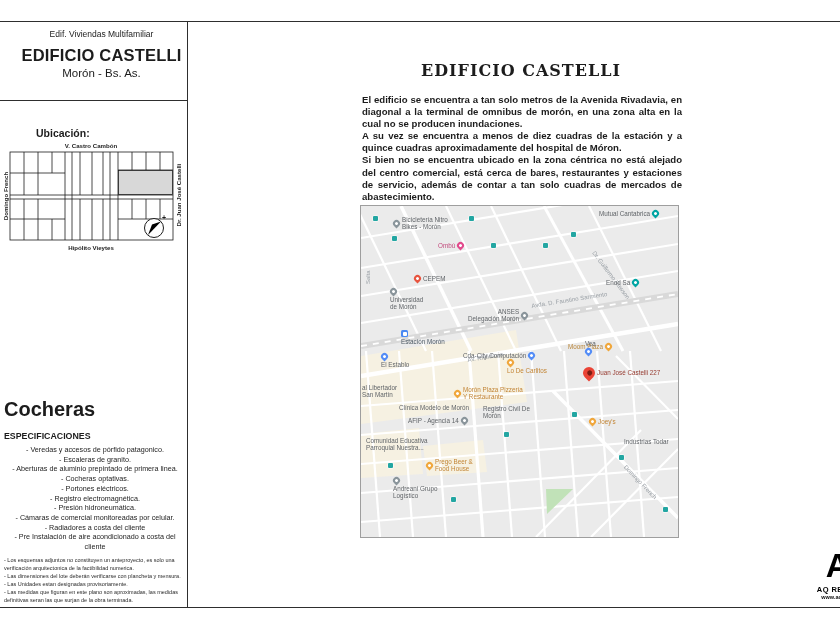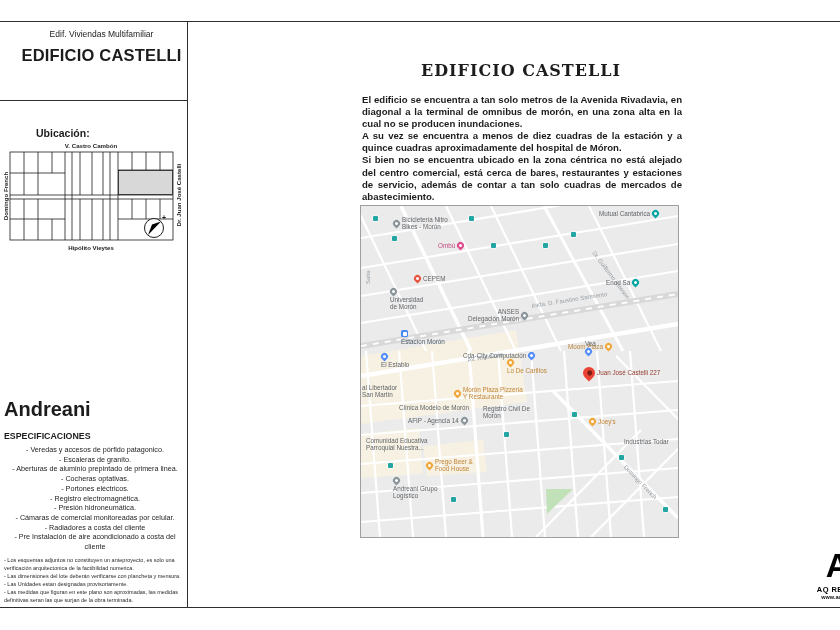--- a/index.html
+++ b/index.html
@@ -68,20 +68,21 @@
 <div class="page">
 
   <div class="hline" style="left:0;top:21px;width:840px;"></div>
   <div class="hline" style="left:0;top:607px;width:840px;"></div>
   <div class="vline" style="left:187px;top:21px;height:586px;"></div>
   <div class="hline" style="left:0;top:100px;width:187px;"></div>
 
   <div class="hdr">
     <div class="cat">Edif. Viviendas Multifamiliar</div>
     <div class="t1">EDIFICIO CASTELLI</div>
+    <div class="t2">Morón - Bs. As.</div>
   </div>
 
   <div class="ulabel">Ubicación:</div>
   <svg class="sketch" width="184" height="114" viewBox="0 0 184 114">
     <g stroke="#1c1c1c" stroke-width="0.8" fill="none">
       <rect x="8" y="12" width="163" height="88"></rect>
 
       <line x1="63" y1="12" x2="63" y2="100"></line>
         <line x1="70" y1="12" x2="70" y2="100"></line>
       <line x1="108" y1="12" x2="108" y2="100"></line>
@@ -126,21 +127,21 @@
       <circle cx="152" cy="88" r="9.5" fill="#fff" stroke="#1c1c1c" stroke-width="1"></circle>
       <polygon points="146,95 159,81.5 150,84.5" fill="#000"></polygon>
       <text x="160" y="80" style="font-size:7px;">+</text>
     </g>
     <text x="89" y="8" text-anchor="middle">V. Castro Cambón</text>
     <text x="89" y="110" text-anchor="middle">Hipólito Vieytes</text>
     <text transform="rotate(-90 4 56)" x="4" y="58" text-anchor="middle">Domingo French</text>
     <text transform="rotate(-90 177 55)" x="177" y="57" text-anchor="middle">Dr. Juan José Castelli</text>
   </svg>
 
-  <div class="edif-h">Andreani</div>
+  <div class="edif-h">Cocheras</div>
   <div class="specs-h">ESPECIFICACIONES</div>
   <div class="specs">
 
   <div class="spec-item">- Veredas y accesos de pórfido patagonico.</div>
       <div class="spec-item">- Escaleras de granito.</div>
       <div class="spec-item">- Aberturas de aluminio prepintado de primera linea.</div>
       <div class="spec-item">- Cocheras optativas.</div>
       <div class="spec-item">- Portones eléctricos.</div>
       <div class="spec-item">- Registro electromagnética.</div>
       <div class="spec-item">- Presión hidroneumática.</div>

